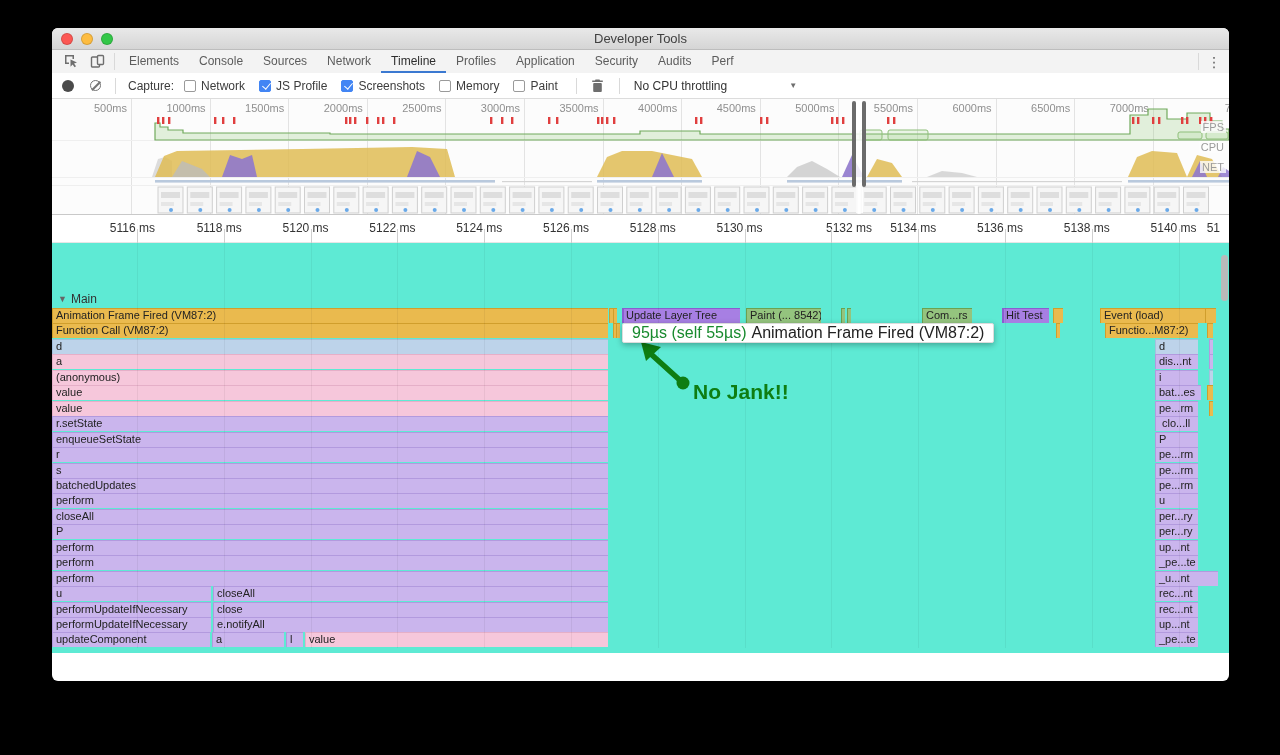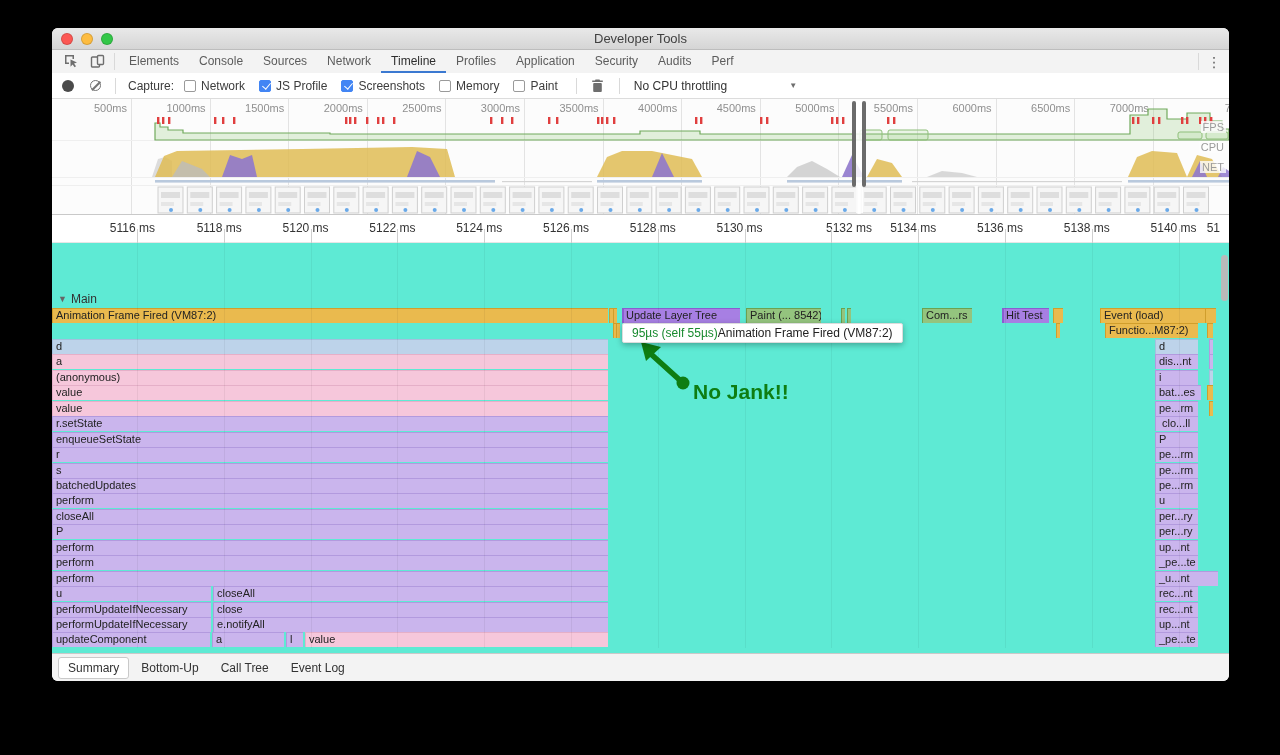--- a/index.html
+++ b/index.html
@@ -57,21 +57,21 @@
   .main-header { position:absolute; left:6px; top:75px; height:18px; font-size:12px; color:#333; display:flex; align-items:center; cursor:pointer; }
   .main-header .tri { font-size:9px; color:#666; margin-right:4px; }
   .rows { position:absolute; left:0; top:93px; right:0; height:340px; }
   .seg { position:absolute; height:15px; font-size:11px; line-height:15px; color:#222; padding-left:4px; overflow:hidden; white-space:nowrap; cursor:pointer; }
   .c-orange { background:#eaba4e; box-shadow:inset 0 1px 0 #d09e2c, inset 1px 0 0 #d09e2c; }
   .c-blue   { background:#bdd3ea; box-shadow:inset 0 1px 0 #a4c0de, inset 1px 0 0 #a4c0de; }
   .c-pink   { background:#f6c7db; box-shadow:inset 0 1px 0 #e5afc8, inset 1px 0 0 #e5afc8; }
   .c-purple { background:#cab5ed; box-shadow:inset 0 1px 0 #b29ade, inset 1px 0 0 #b29ade; }
   .c-dpurple{ background:#a77fe3; box-shadow:inset 0 1px 0 #8a5dd0, inset 2px 0 0 #8a5dd0; }
   .c-green  { background:#94c47e; box-shadow:inset 0 1px 0 #6ca150, inset 1px 0 0 #6ca150; }
-  .tooltip { position:absolute; left:570px; top:108px; height:20px; z-index:10; background:#fff; border:1px solid #dcdcdc; border-radius:2px; box-shadow:0 2px 6px rgba(0,0,0,.3); display:flex; align-items:center; padding:0 9px; font-size:12px; white-space:nowrap; }
+  .tooltip { position:absolute; left:570px; top:108px; height:20px; z-index:10; background:#fff; border:1px solid #dcdcdc; border-radius:2px; box-shadow:0 2px 6px rgba(0,0,0,.3); display:flex; align-items:center; gap:5px; padding:0 9px; font-size:16px; white-space:nowrap; }
   .tt-time { color:#188a2e; }
   .tt-name { color:#222; }
   .annotation-arrow { position:absolute; left:585px; top:125px; z-index:9; }
   .no-jank { position:absolute; left:641px; top:165px; z-index:9; font-size:21px; font-weight:bold; color:#0e7d12; }
   .scroll-thumb { position:absolute; left:1169px; top:40px; width:7px; height:46px; background:#b9b9b9; border-radius:4px; cursor:pointer; z-index:11; }
   
   .bottombar { height:28px; border-top:1px solid #c9c9c9; background:#f3f3f3; display:flex; align-items:center; padding-left:6px; font-size:12px; color:#333; }
   .btab { padding:3px 9px; margin-right:2px; cursor:pointer; border:1px solid transparent; border-radius:3px; }
   .btab.sel { background:#fff; border-color:#c9c9c9; }
 </style>
@@ -477,20 +477,21 @@
         <div class="seg c-orange" style="left: 561px; top: 0px; width: 3px;"></div>
         <div class="seg c-dpurple" style="left: 570px; top: 0px; width: 118px;">Update Layer Tree</div>
         <div class="seg c-green" style="left: 694px; top: 0px; width: 75px;">Paint (... 8542)</div>
         <div class="seg c-green" style="left: 789px; top: 0px; width: 4px;"></div>
         <div class="seg c-green" style="left: 795px; top: 0px; width: 4px;"></div>
         <div class="seg c-green" style="left: 870px; top: 0px; width: 50px;">Com...rs</div>
         <div class="seg c-dpurple" style="left: 950px; top: 0px; width: 47px;">Hit Test</div>
         <div class="seg c-orange" style="left: 1001px; top: 0px; width: 10px;"></div>
         <div class="seg c-orange" style="left: 1048px; top: 0px; width: 105px;">Event (load)</div>
         <div class="seg c-orange" style="left: 1153px; top: 0px; width: 11px;"></div>
+        <div class="seg c-orange" style="left: 0px; top: 15.45px; width: 556px;">Function Call (VM87:2)</div>
         <div class="seg c-orange" style="left: 561px; top: 15.45px; width: 2px;"></div>
         <div class="seg c-orange" style="left: 564px; top: 15.45px; width: 2px;"></div>
         <div class="seg c-orange" style="left: 1004px; top: 15.45px; width: 2px;"></div>
         <div class="seg c-orange" style="left: 1053px; top: 15.45px; width: 93px;">Functio...M87:2)</div>
         <div class="seg c-orange" style="left: 1155px; top: 15.45px; width: 6px;"></div>
         <div class="seg c-blue" style="left: 0px; top: 30.9px; width: 556px;">d</div>
         <div class="seg c-blue" style="left: 1103px; top: 30.9px; width: 43px;">d</div>
         <div class="seg c-purple" style="left: 1157px; top: 30.9px; width: 3px;"></div>
         <div class="seg c-pink" style="left: 0px; top: 46.35px; width: 556px;">a</div>
         <div class="seg c-purple" style="left: 1103px; top: 46.35px; width: 43px;">dis...nt</div>
@@ -565,20 +566,14 @@
     <svg class="annotation-arrow" width="90" height="62">
       <line x1="15" y1="15" x2="46" y2="43" stroke="#0e7d12" stroke-width="5.5" stroke-linecap="round"></line>
       <polygon points="4,2 24,7 9,21" fill="#0e7d12"></polygon>
       <circle cx="46" cy="43" r="6.5" fill="#0e7d12"></circle>
     </svg>
     <div class="no-jank">No Jank!!</div>
 
     <div class="scroll-thumb"></div>
   </div>
 
-  <div class="bottombar">
-      <div class="btab sel">Summary</div>
-      <div class="btab">Bottom-Up</div>
-      <div class="btab">Call Tree</div>
-      <div class="btab">Event Log</div>
-    </div>
 
 </div>
 
 </body></html>

